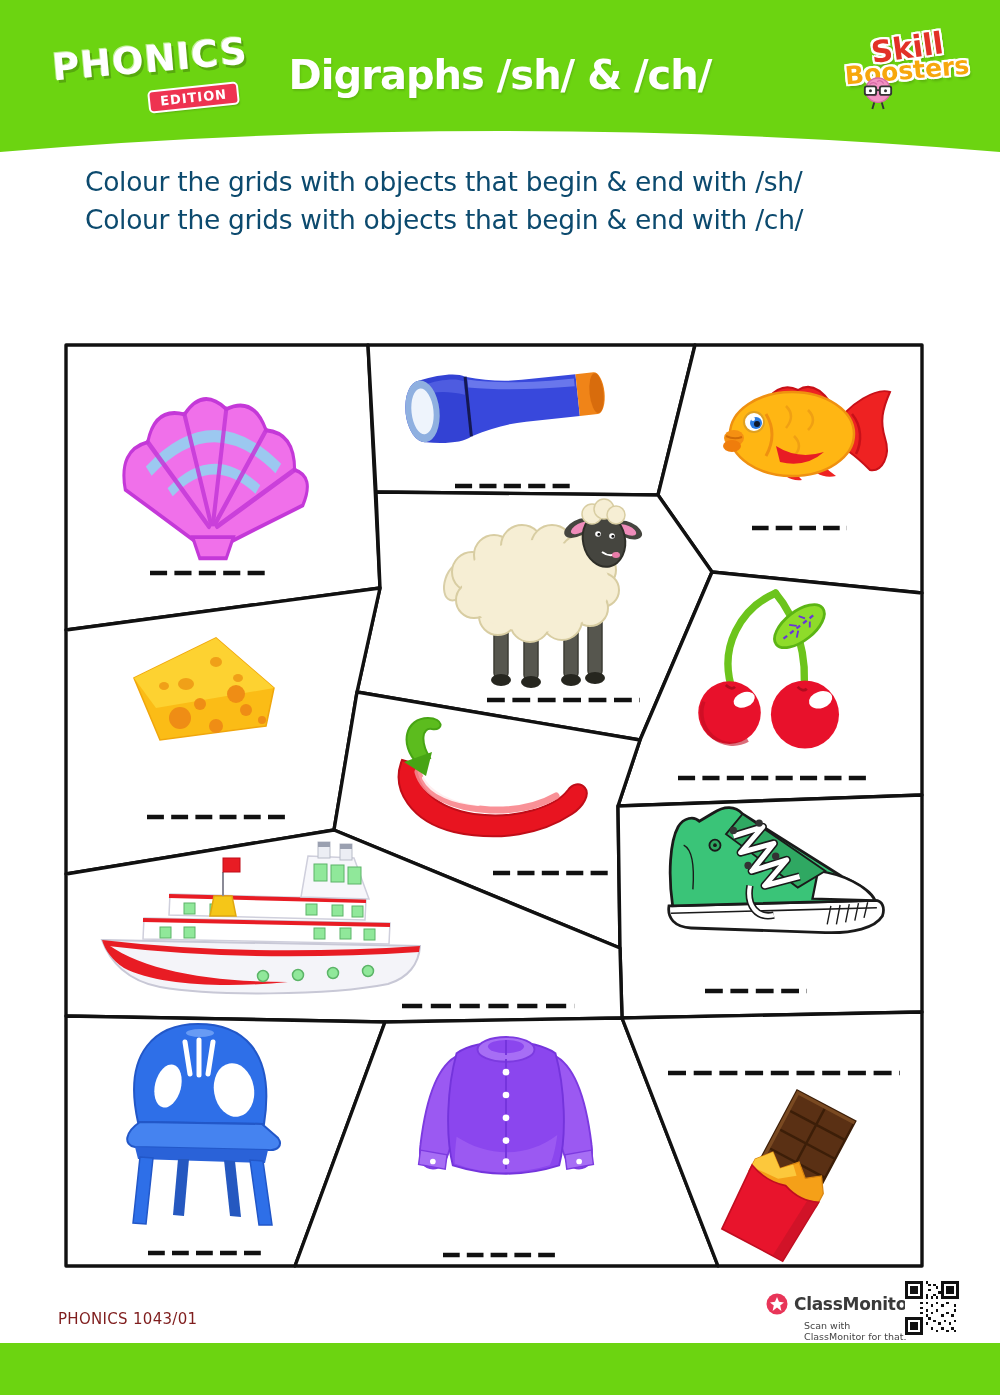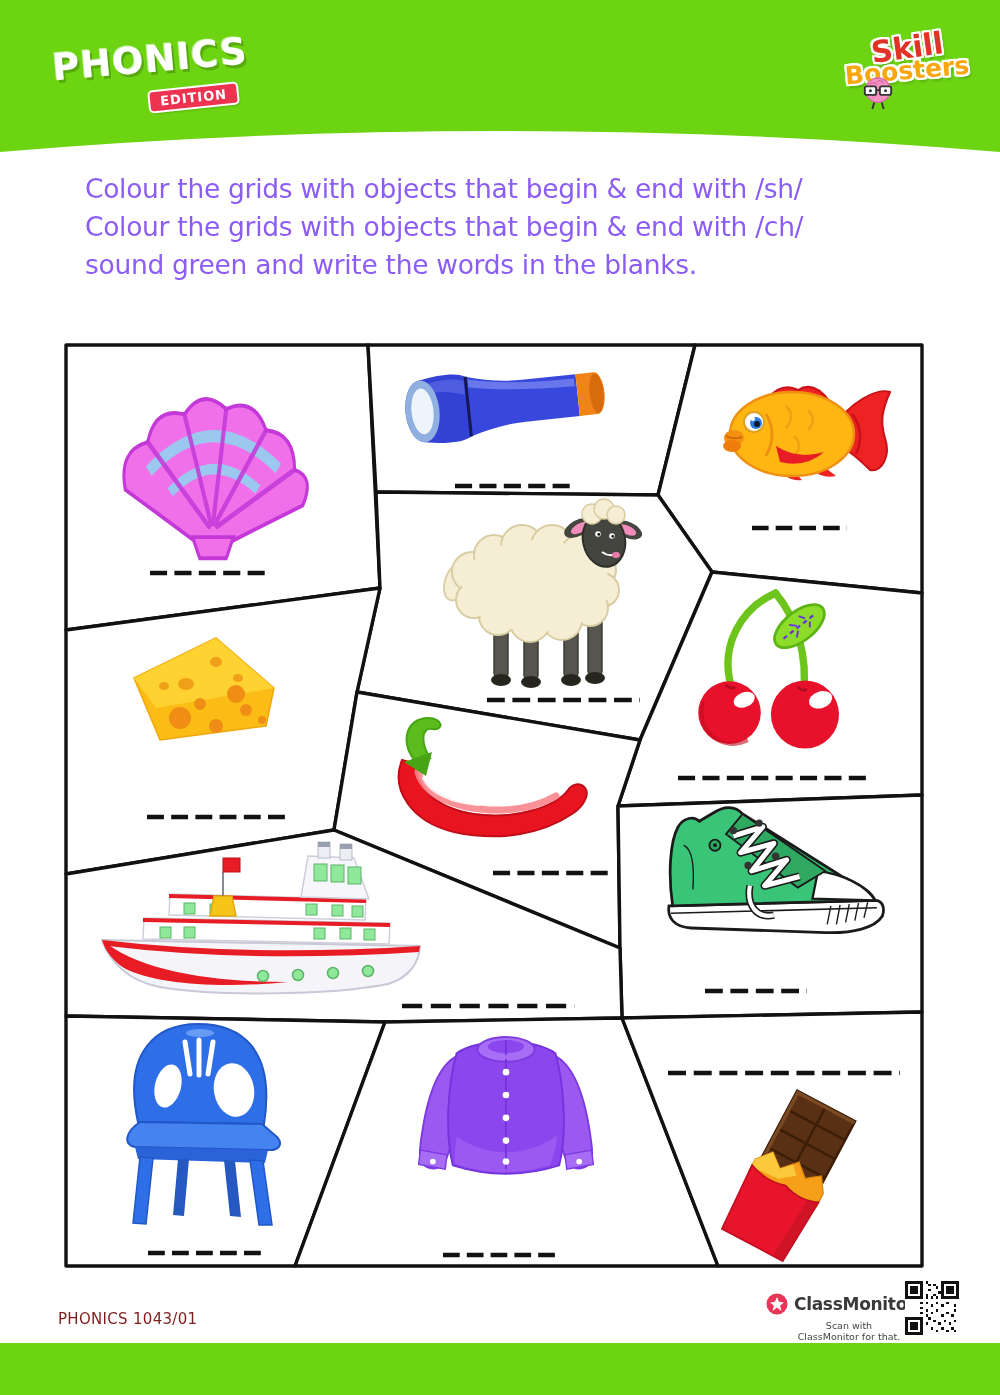--- a/index.html
+++ b/index.html
@@ -18,67 +18,67 @@
       color:#ffffff;font-size:40px;font-weight:700;letter-spacing:-1px;
       text-shadow:1px 2px 2px rgba(0,0,0,.12);}
   .skill-wrap{position:absolute;right:18px;top:30px;width:150px;text-align:center;}
   .skill-line1{display:inline-block;transform:rotate(-8deg);color:#e23127;font-size:30px;font-weight:800;
       text-shadow:-2px 0 #fff,2px 0 #fff,0 -2px #fff,0 2px #fff,-2px -2px #fff,2px 2px #fff,-2px 2px #fff,2px -2px #fff,2px 4px 3px rgba(0,0,0,.2);}
   .skill-line2{display:block;margin-top:-9px;transform:rotate(-5deg);color:#f7a70c;font-size:25px;font-weight:800;
       text-shadow:-2px 0 #fff,2px 0 #fff,0 -2px #fff,0 2px #fff,-2px -2px #fff,2px 2px #fff,-2px 2px #fff,2px -2px #fff,2px 4px 3px rgba(0,0,0,.2);}
   .skill-mascot{position:absolute;left:30px;top:44px;}
 
   
-  .instructions{position:absolute;left:85px;top:163px;width:840px;color:#8b5cf6;
-      font-size:26.5px;line-height:38px;letter-spacing:-.3px;margin-top:7px;}
+  .instructions{position:absolute;left:85px;top:163px;width:840px;color:#0c4a6e;
+      font-size:26.5px;line-height:38px;letter-spacing:-.3px;}
 
   
   .grid-svg{position:absolute;left:0;top:0;}
   .cell{fill:#ffffff;stroke:#111111;stroke-width:3.4;stroke-linejoin:round;}
   .blank-line{stroke:#111111;stroke-width:4.6;}
 
   
   .footer-code{position:absolute;left:58px;top:1310px;font-size:15px;color:#7f1d1d;letter-spacing:.3px;}
   .cm-row{position:absolute;left:766px;top:1293px;display:flex;align-items:center;gap:6px;}
   .cm-text{font-size:17px;font-weight:700;color:#3a3a3a;letter-spacing:-.3px;}
-  .cm-scan{position:absolute;left:783px;top:1320px;width:132px;text-align:center;
+  .cm-scan{position:absolute;left:804px;top:1320px;width:132px;
       font-size:9.5px;line-height:11px;color:#444444;}
   .qr{position:absolute;left:905px;top:1281px;}
   .footer-bar{position:absolute;left:0;top:1343px;width:1000px;height:52px;background:#6cd411;}
 </style>
 </head>
 <body>
 
 <div class="page">
 
   <svg class="header-svg" width="1000" height="170" viewBox="0 0 1000 170" preserveAspectRatio="none">
     <path d="M0,0 H1000 V152 Q500,110 0,152 Z" fill="#6cd411"></path>
   </svg>
   <div class="logo-phonics">PHONICS</div>
   <div class="logo-edition">EDITION</div>
+  <div class="page-title">Digraphs /sh/ &amp; /ch/</div>
   <div class="skill-wrap">
     <span class="skill-line1">Skill</span>
     <span class="skill-line2">Boosters</span>
     <svg class="skill-mascot" width="32" height="38" viewBox="0 0 34 38">
       <circle cx="17" cy="16" r="13" fill="#f291c2" stroke="#d86aa8" stroke-width="1.5"></circle>
       <path d="M8 10 q4 -4 8 0 M16 7 q4 -3 7 2 M9 20 q3 3 7 1" stroke="#d86aa8" stroke-width="1.4" fill="none"></path>
       <line x1="13" y1="29" x2="11" y2="36" stroke="#333" stroke-width="2"></line>
       <line x1="21" y1="29" x2="23" y2="36" stroke="#333" stroke-width="2"></line>
       <rect x="3" y="12" width="12" height="9" rx="2" fill="#fff" stroke="#333" stroke-width="2"></rect>
       <rect x="19" y="12" width="12" height="9" rx="2" fill="#fff" stroke="#333" stroke-width="2"></rect>
       <line x1="15" y1="16" x2="19" y2="16" stroke="#333" stroke-width="2"></line>
       <circle cx="9" cy="16.5" r="1.6" fill="#333"></circle>
         <circle cx="25" cy="16.5" r="1.6" fill="#333"></circle>
     </svg>
   </div>
 
   <div class="instructions">
     <div>Colour the grids with objects that begin &amp; end with /sh/</div>
     <div>Colour the grids with objects that begin &amp; end with /ch/</div>
-    <div>sound green and write the words in the blanks.</div>
   </div>
 
   <svg class="grid-svg" width="1000" height="1395" viewBox="0 0 1000 1395">
 
     <polygon class="cell" points="66,345 368,345 380,588 66,630"></polygon>
     <polygon class="cell" points="368,345 695,345 658,495 376,492"></polygon>
     <polygon class="cell" points="695,345 922,345 922,593 712,572 658,495"></polygon>
     <polygon class="cell" points="376,492 658,495 712,572 640,740 357,692 380,588"></polygon>
     <polygon class="cell" points="66,630 380,588 357,692 334,830 66,874"></polygon>
     <polygon class="cell" points="712,572 922,593 922,795 618,806 640,740"></polygon>

